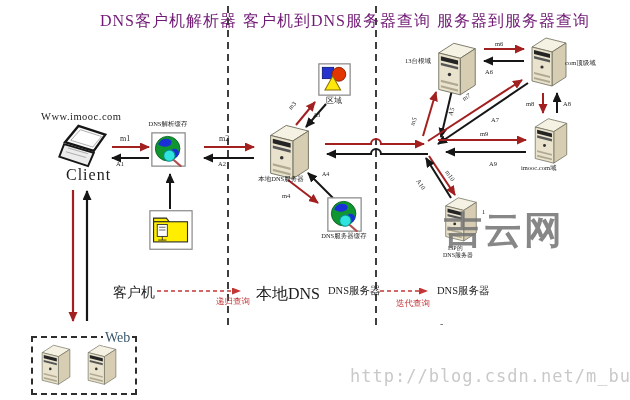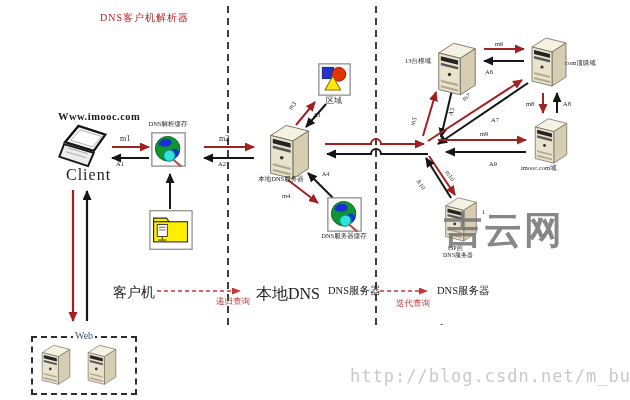--- a/index.html
+++ b/index.html
@@ -3,26 +3,26 @@
 <meta charset="utf-8">
 <style>
   html,body{margin:0;padding:0;background:#fff;}
   #canvas{position:relative;width:630px;height:400px;background:#ffffff;overflow:hidden;
           font-family:"Liberation Serif","DejaVu Serif",serif;}
   #overlay{position:absolute;left:0;top:0;z-index:1;}
   .icon{position:absolute;z-index:2;}
   .lbl{position:absolute;z-index:3;color:#1c1c1c;white-space:nowrap;line-height:1.15;
        font-family:"Liberation Serif","DejaVu Serif",serif;}
   .ctr{text-align:center;}
-  .hdr{font-size:10px;letter-spacing:1px;color:#b91c1c;}
+  .hdr{font-size:16px;letter-spacing:1px;color:#701a75;}
   .redtxt{color:#c23636;}
   .al{font-family:"Liberation Serif","DejaVu Serif",serif;fill:#1f1f1f;}
   #webbox{position:absolute;left:31px;top:336px;width:102px;height:55px;
           border:2px dashed #2e2e2e;z-index:1;}
-  #weblbl{left:73px;top:330px;font-size:10px;color:#39586e;background:#fff;padding:0 2px;z-index:3;}
+  #weblbl{left:103px;top:330px;font-size:14px;color:#39586e;background:#fff;padding:0 2px;z-index:3;}
   #wm-brand{left:444px;top:209px;font-size:38px;font-weight:bold;color:#737373;z-index:6;
             letter-spacing:2px;opacity:0.85;}
   #wm-url{left:350px;top:367px;font-size:17px;color:#c9c9c9;z-index:6;
           font-family:"DejaVu Sans Mono","Liberation Mono",monospace;letter-spacing:1px;}
 </style>
 </head>
 <body>
 
 <div id="canvas">
 
@@ -133,20 +133,22 @@
     <text class="al" x="491" y="122" font-size="6.5">A7</text>
     <text class="al" x="526" y="106" font-size="6.5">m8</text>
     <text class="al" x="563" y="106" font-size="6.5">A8</text>
     <text class="al" x="480" y="136" font-size="6.5">m9</text>
     <text class="al" x="489" y="166" font-size="6.5">A9</text>
     <text class="al" x="445" y="172" font-size="6.5" transform="rotate(56 445 172)">m10</text>
     <text class="al" x="416" y="181" font-size="6.5" transform="rotate(56 416 181)">A10</text>
   </svg>
 
   <div class="lbl hdr" style="left:100px;top:12px;">DNS客户机解析器</div>
+  <div class="lbl hdr" style="left:243px;top:12px;">客户机到DNS服务器查询</div>
+  <div class="lbl hdr" style="left:437px;top:12px;">服务器到服务器查询</div>
 
   <svg class="icon" style="left:58px;top:124px;" width="62" height="46">
       <use href="#laptop"></use>
     </svg>
   <svg class="icon" style="left:151px;top:132px;" width="35" height="35">
       <use href="#globecache"></use>
     </svg>
   <svg class="icon" style="left:266px;top:121px;" width="47" height="60">
       <use href="#tower"></use>
     </svg>
@@ -172,21 +174,21 @@
       <use href="#tower"></use>
     </svg>
   <div id="webbox"></div>
   <svg class="icon" style="left:38px;top:342px;" width="36" height="44">
       <use href="#tower"></use>
     </svg>
   <svg class="icon" style="left:84px;top:342px;" width="36" height="44">
       <use href="#tower"></use>
     </svg>
 
-  <div class="lbl" style="left:58px;top:111px;font-size:10.5px;letter-spacing:0.5px;font-weight:bold;">Www.imooc.com</div>
+  <div class="lbl" style="left:41px;top:111px;font-size:10.5px;letter-spacing:0.5px;">Www.imooc.com</div>
   <div class="lbl" style="left:66px;top:166px;font-size:16px;letter-spacing:1px;">Client</div>
   <div class="lbl ctr" style="left:138px;top:120px;width:60px;font-size:6.5px;">DNS解析缓存</div>
   <div class="lbl ctr" style="left:249px;top:175px;width:64px;font-size:6.5px;">本地DNS服务器</div>
   <div class="lbl" style="left:326px;top:96px;font-size:8px;">区域</div>
   <div class="lbl ctr" style="left:311px;top:232px;width:66px;font-size:6.5px;">DNS服务器缓存</div>
   <div class="lbl" style="left:405px;top:57px;font-size:6.5px;">13台根域</div>
   <div class="lbl" style="left:565px;top:59px;font-size:6.5px;">com顶级域</div>
   <div class="lbl" style="left:521px;top:164px;font-size:6.5px;">imooc.com域</div>
   <div class="lbl" style="left:448px;top:245px;font-size:6px;">ISP的</div>
   <div class="lbl" style="left:443px;top:252px;font-size:6px;">DNS服务器</div>

